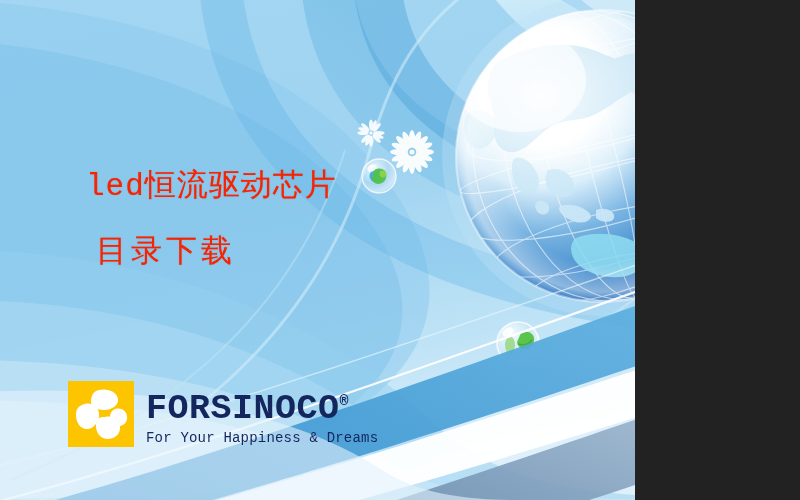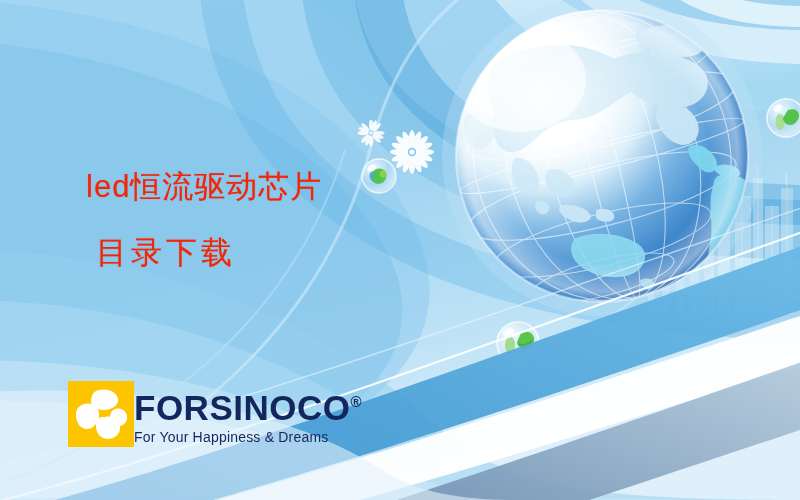--- a/index.html
+++ b/index.html
@@ -3,24 +3,24 @@
 <meta charset="utf-8">
 <title>FORSINOCO Banner</title>
 <style>
   html, body {
     margin: 0;
     padding: 0;
     background: #222;
   }
   #stage {
     position: relative;
-    width: 800px;
+    width: 635px;
     height: 500px;
     overflow: hidden;
-    font-family: Liberation Sans, sans-serif;
+    font-family: Liberation Mono, monospace;
     background: #e5e5e5;
   }
   #bgsvg {
     position: absolute;
     left: 0; top: 0;
     width: 800px;
     height: 500px;
     display: block;
   }
 
@@ -56,20 +56,21 @@
   }
   .logo-mark {
     width: 66px;
     height: 66px;
     background: #fdc500;
     flex: 0 0 auto;
     position: relative;
   }
   .logo-mark svg { display: block; }
   .logo-text {
+    margin-left: 12px;
     padding-top: 3px;
   }
   .wordmark {
     color: #14265e;
     font-size: 35px;
     font-weight: bold;
     letter-spacing: 0.5px;
     line-height: 36px;
     white-space: nowrap;
   }

